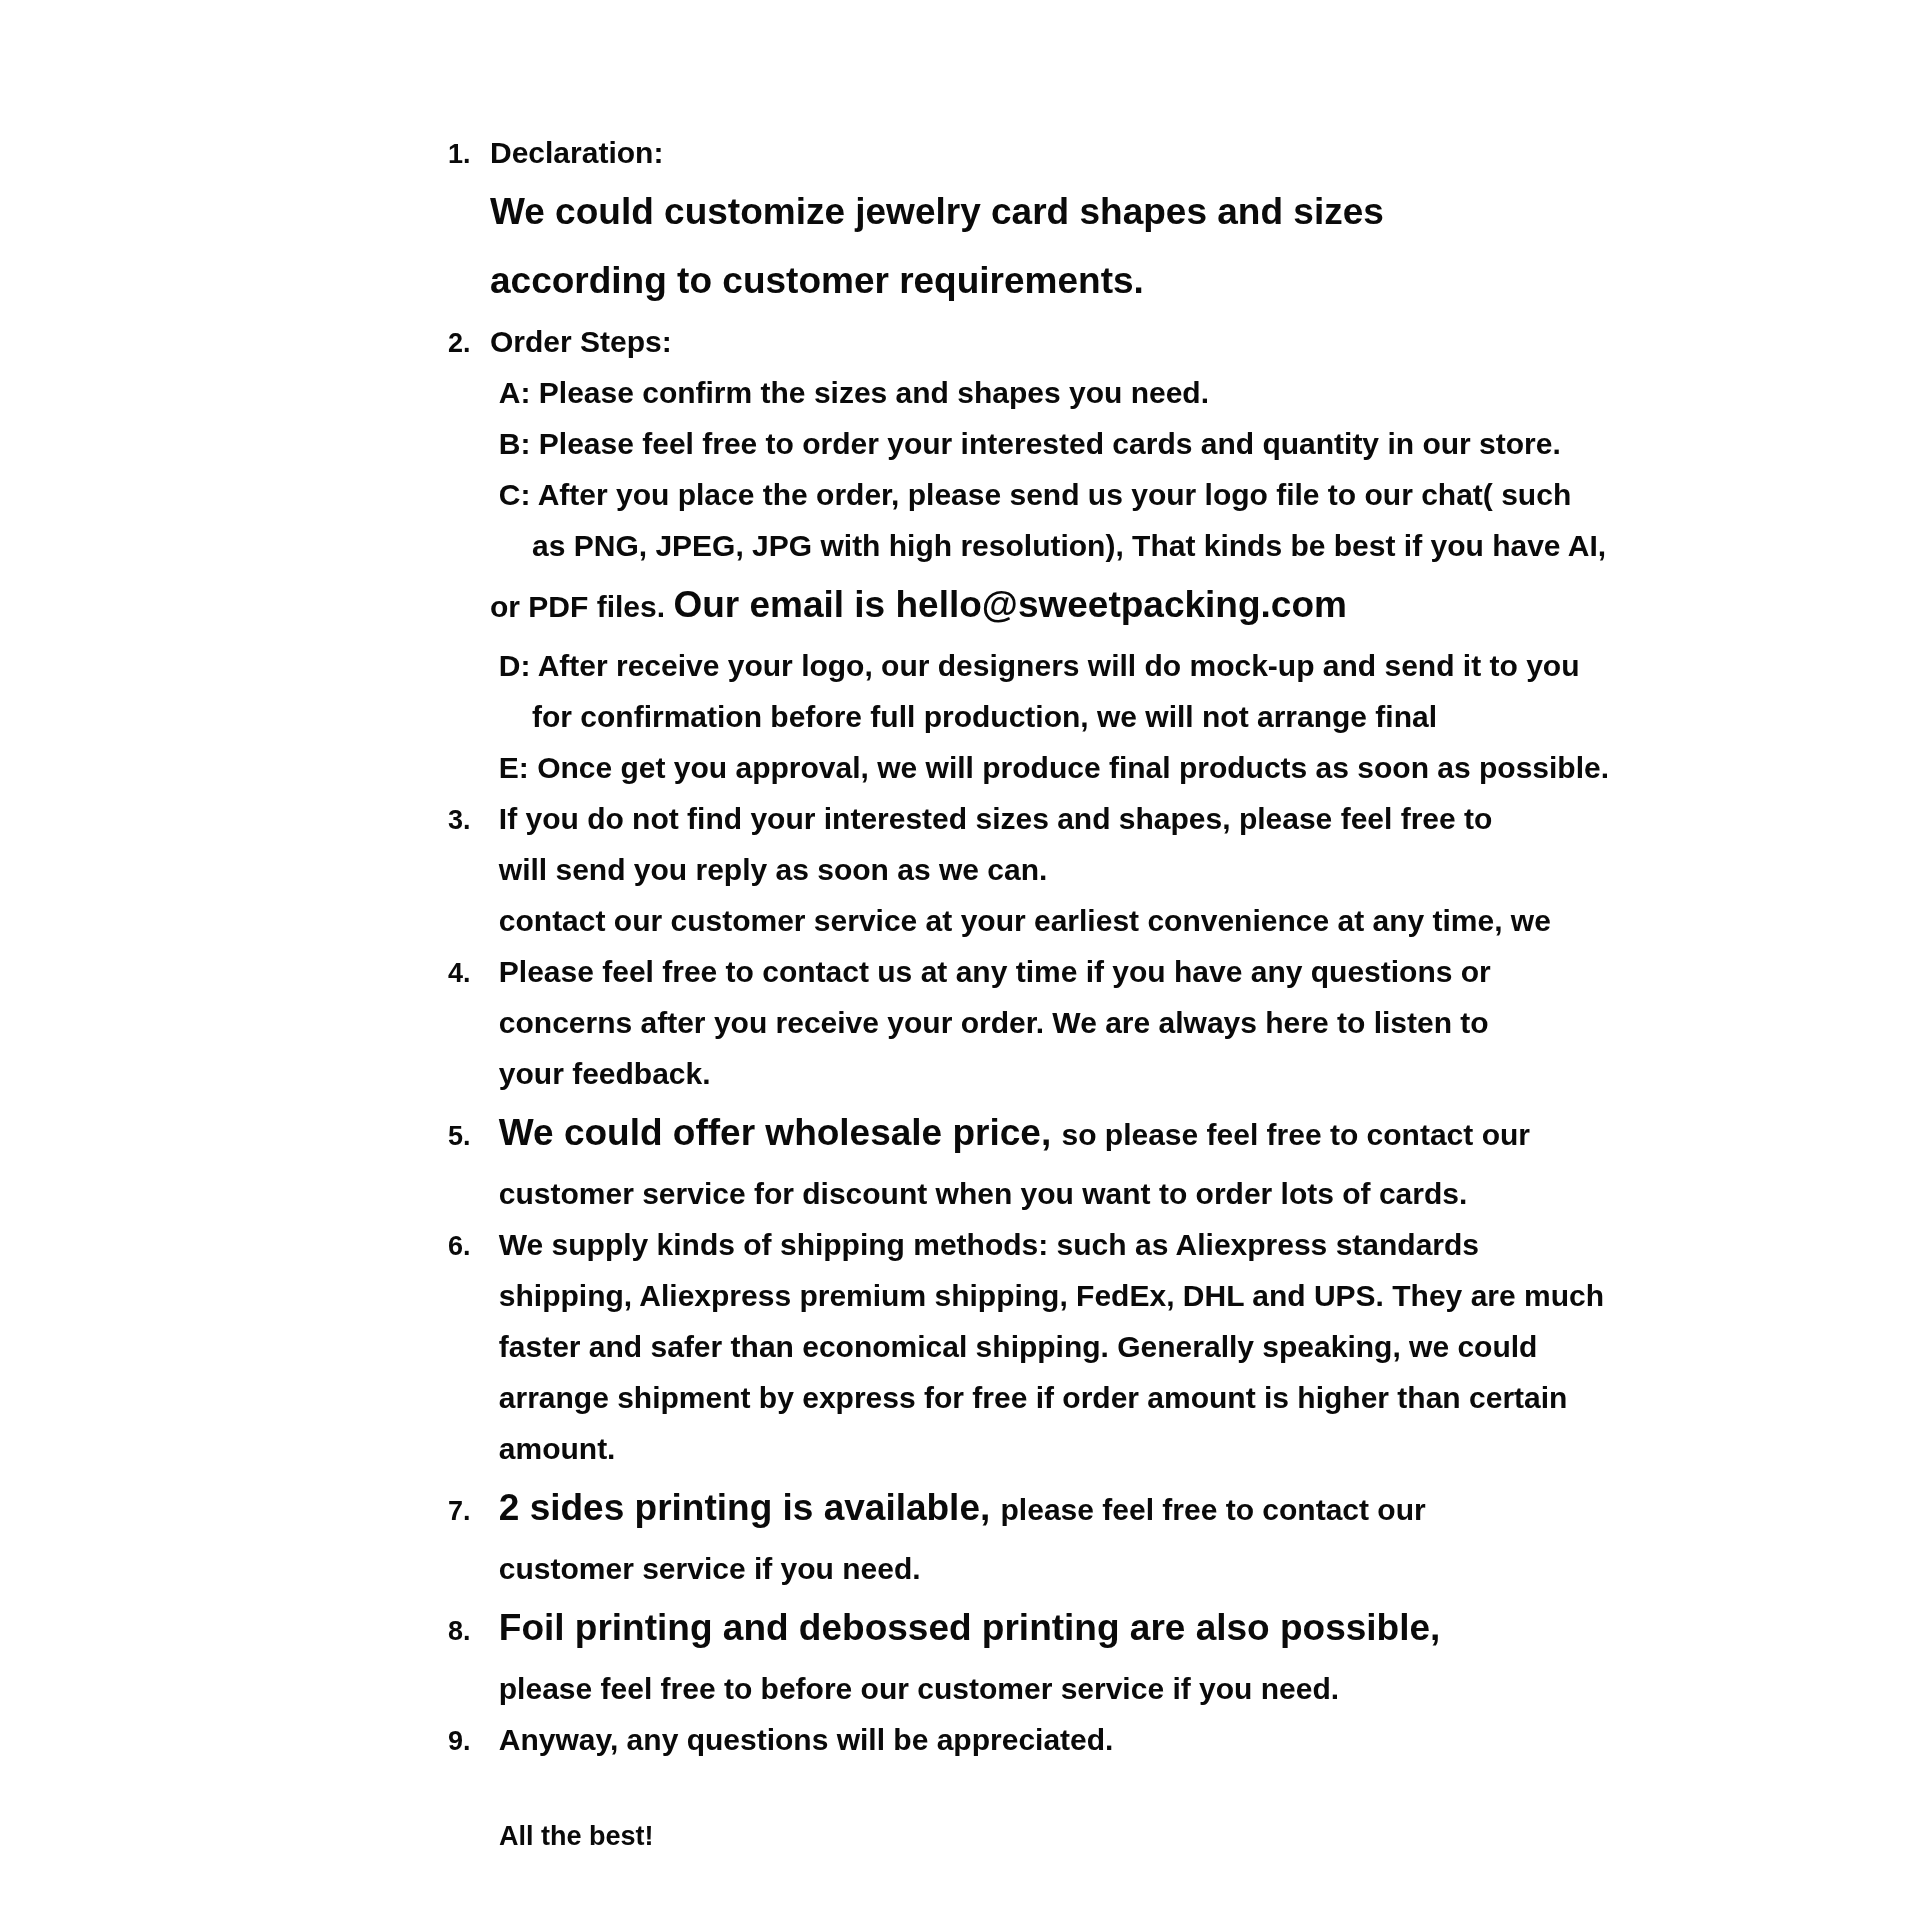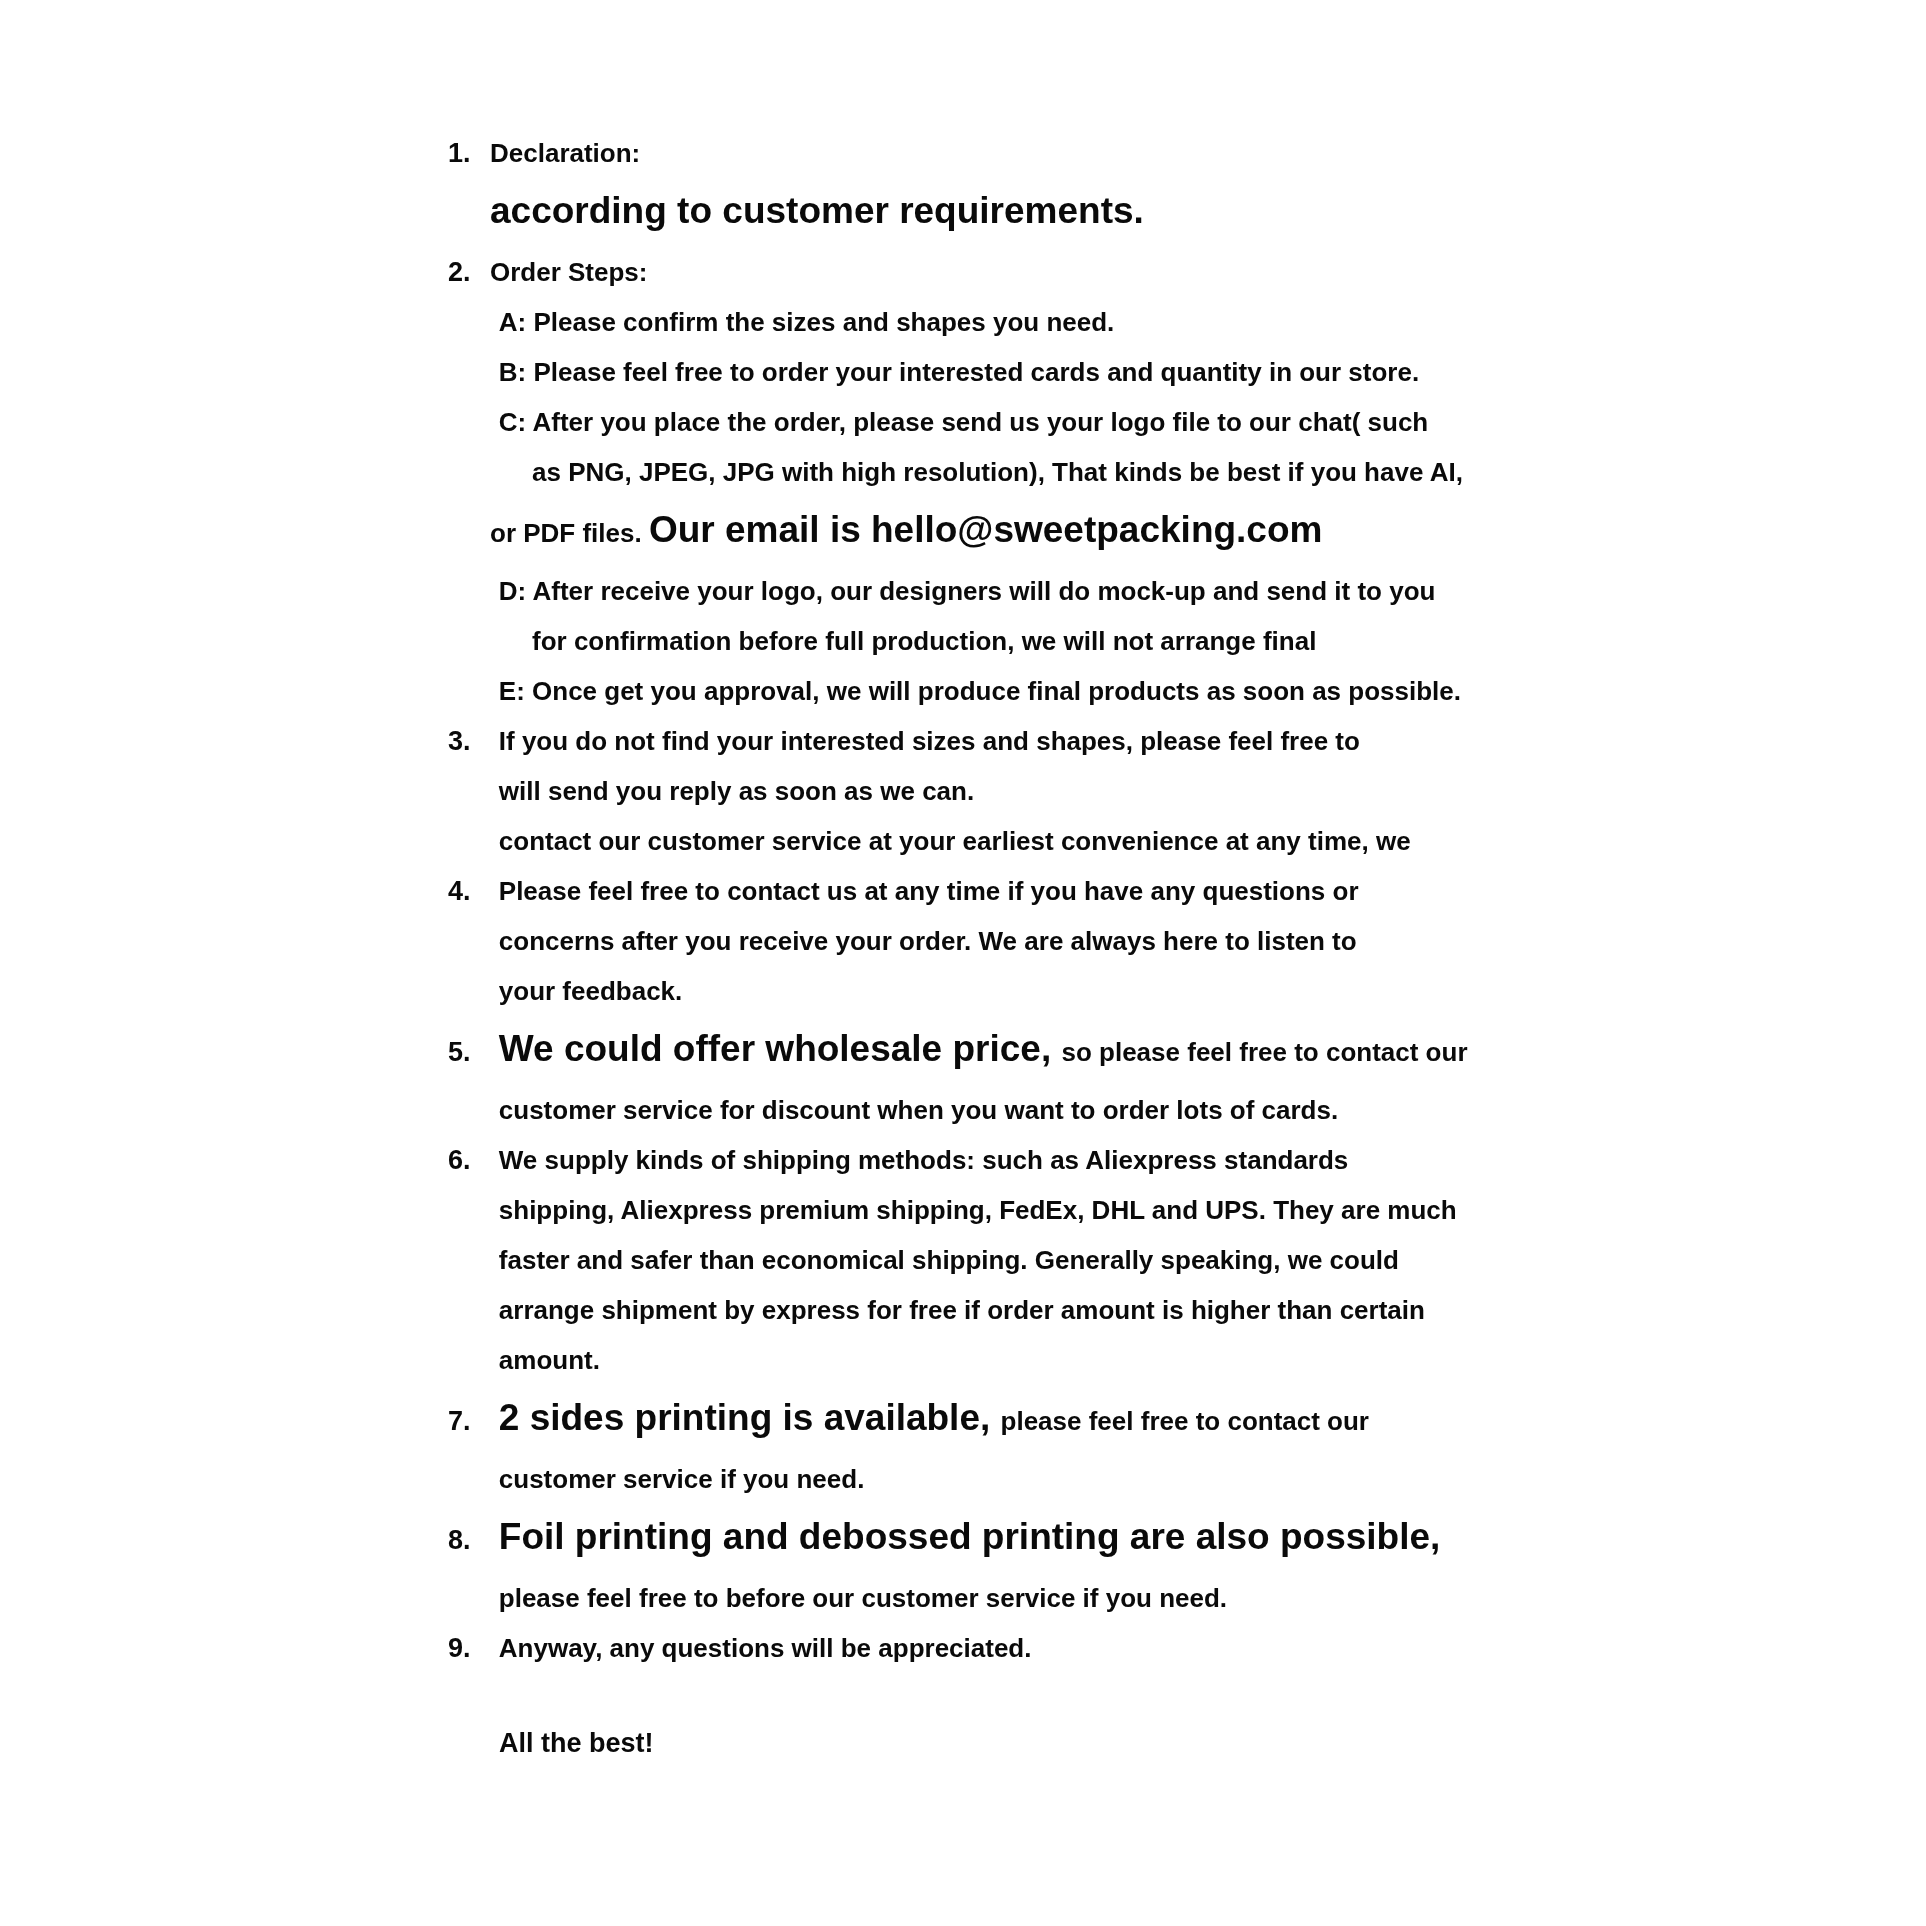--- a/index.html
+++ b/index.html
@@ -29,40 +29,41 @@
     line-height: 50px;
     white-space: nowrap;
   }
   .content { flex: 1 1 auto; min-width: 0; }
   .line {
     font-size: 27px;
     line-height: 50px;
     white-space: nowrap;
   }
   .line.lgline { line-height: 66px; }
-  .seg { font-size: 26px; }
+  .seg { font-size: 30px; }
   .seg.lg { font-size: 37px; }
   .ind0  { margin-left: 0; }
   .ind1  { margin-left: 8.8px; }
   .ind2  { margin-left: 42px; }
   .ind2b { }
   .closing {
     margin-top: 45px;
     margin-left: 51px;
   }
 </style>
 </head>
 <body>
 
 <main class="page">
   <div id="doc-blocks">
       <div class="block">
         <div class="num">1.</div>
         <div class="content">
           <div class="line ind0"><span class="seg">Declaration:</span></div>
+          <div class="line ind0 lgline"><span class="seg lg">We could customize jewelry card shapes and sizes</span></div>
           <div class="line ind0 lgline"><span class="seg lg">according to customer requirements.</span></div>
         </div>
       </div>
       <div class="block">
         <div class="num">2.</div>
         <div class="content">
           <div class="line ind0"><span class="seg">Order Steps:</span></div>
           <div class="line ind1"><span class="seg">A: Please confirm the sizes and shapes you need.</span></div>
           <div class="line ind1"><span class="seg">B: Please feel free to order your interested cards and quantity in our store.</span></div>
           <div class="line ind1"><span class="seg">C: After you place the order, please send us your logo file to our chat( such</span></div>

